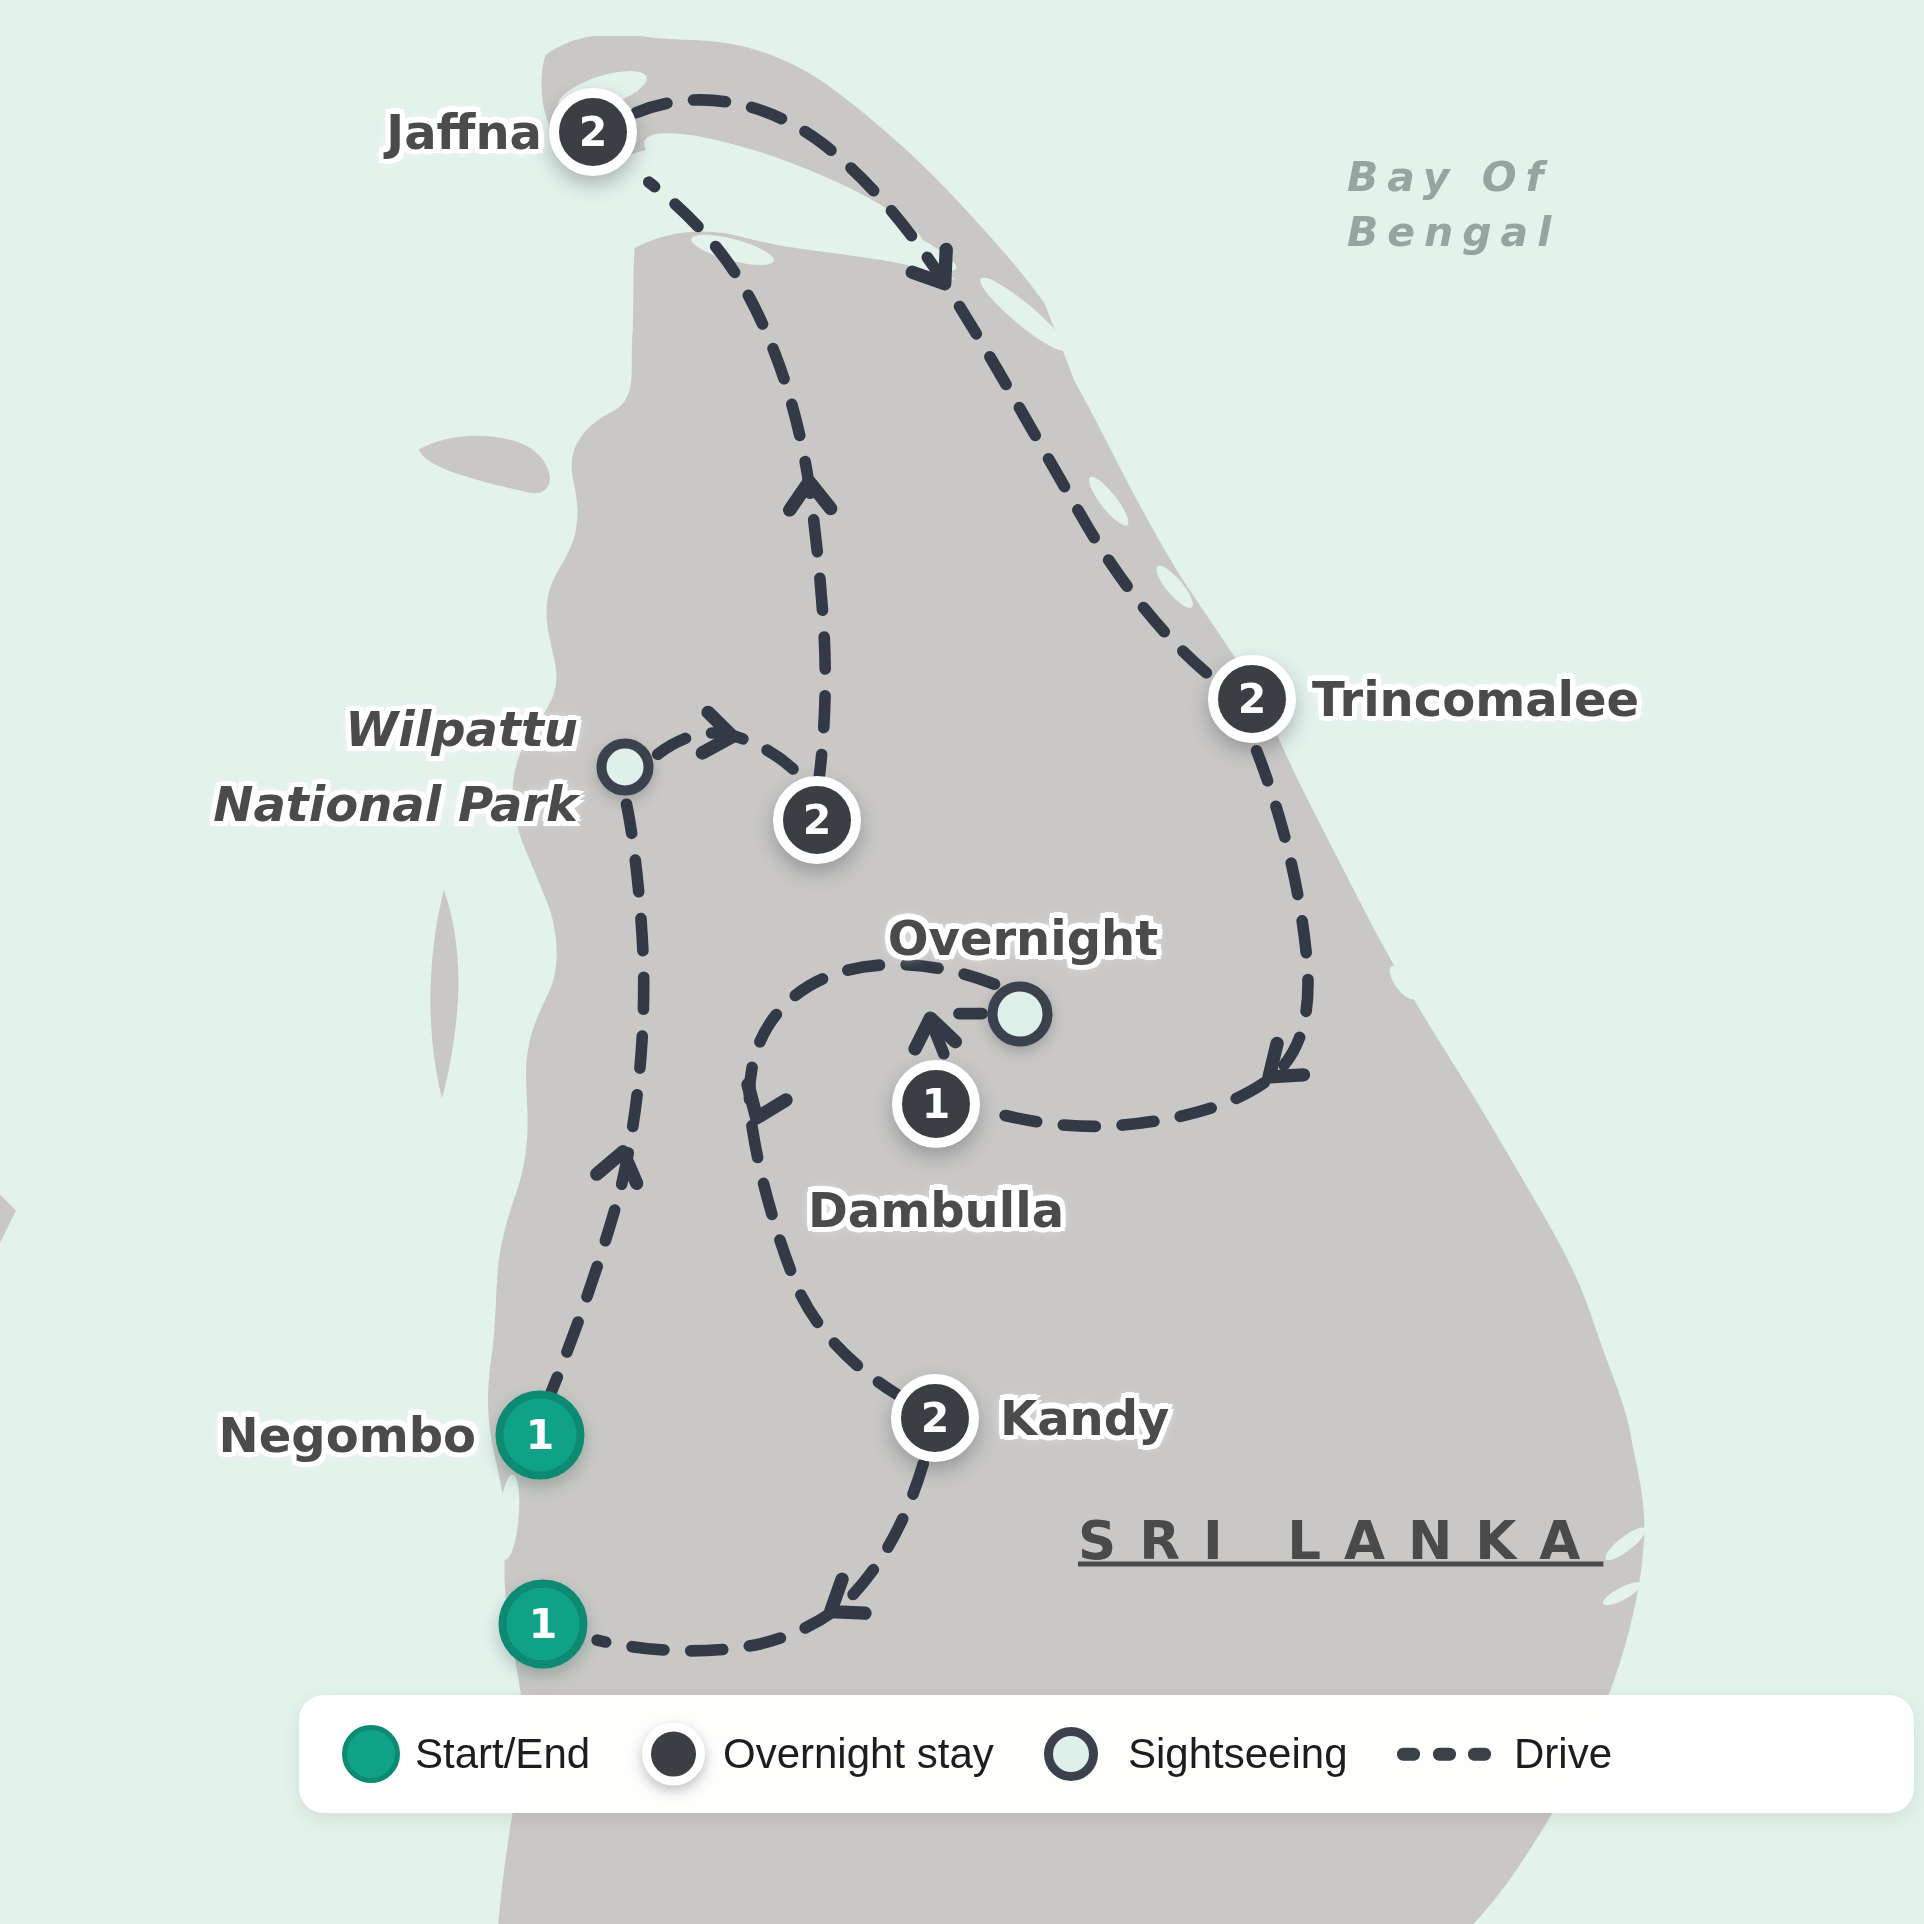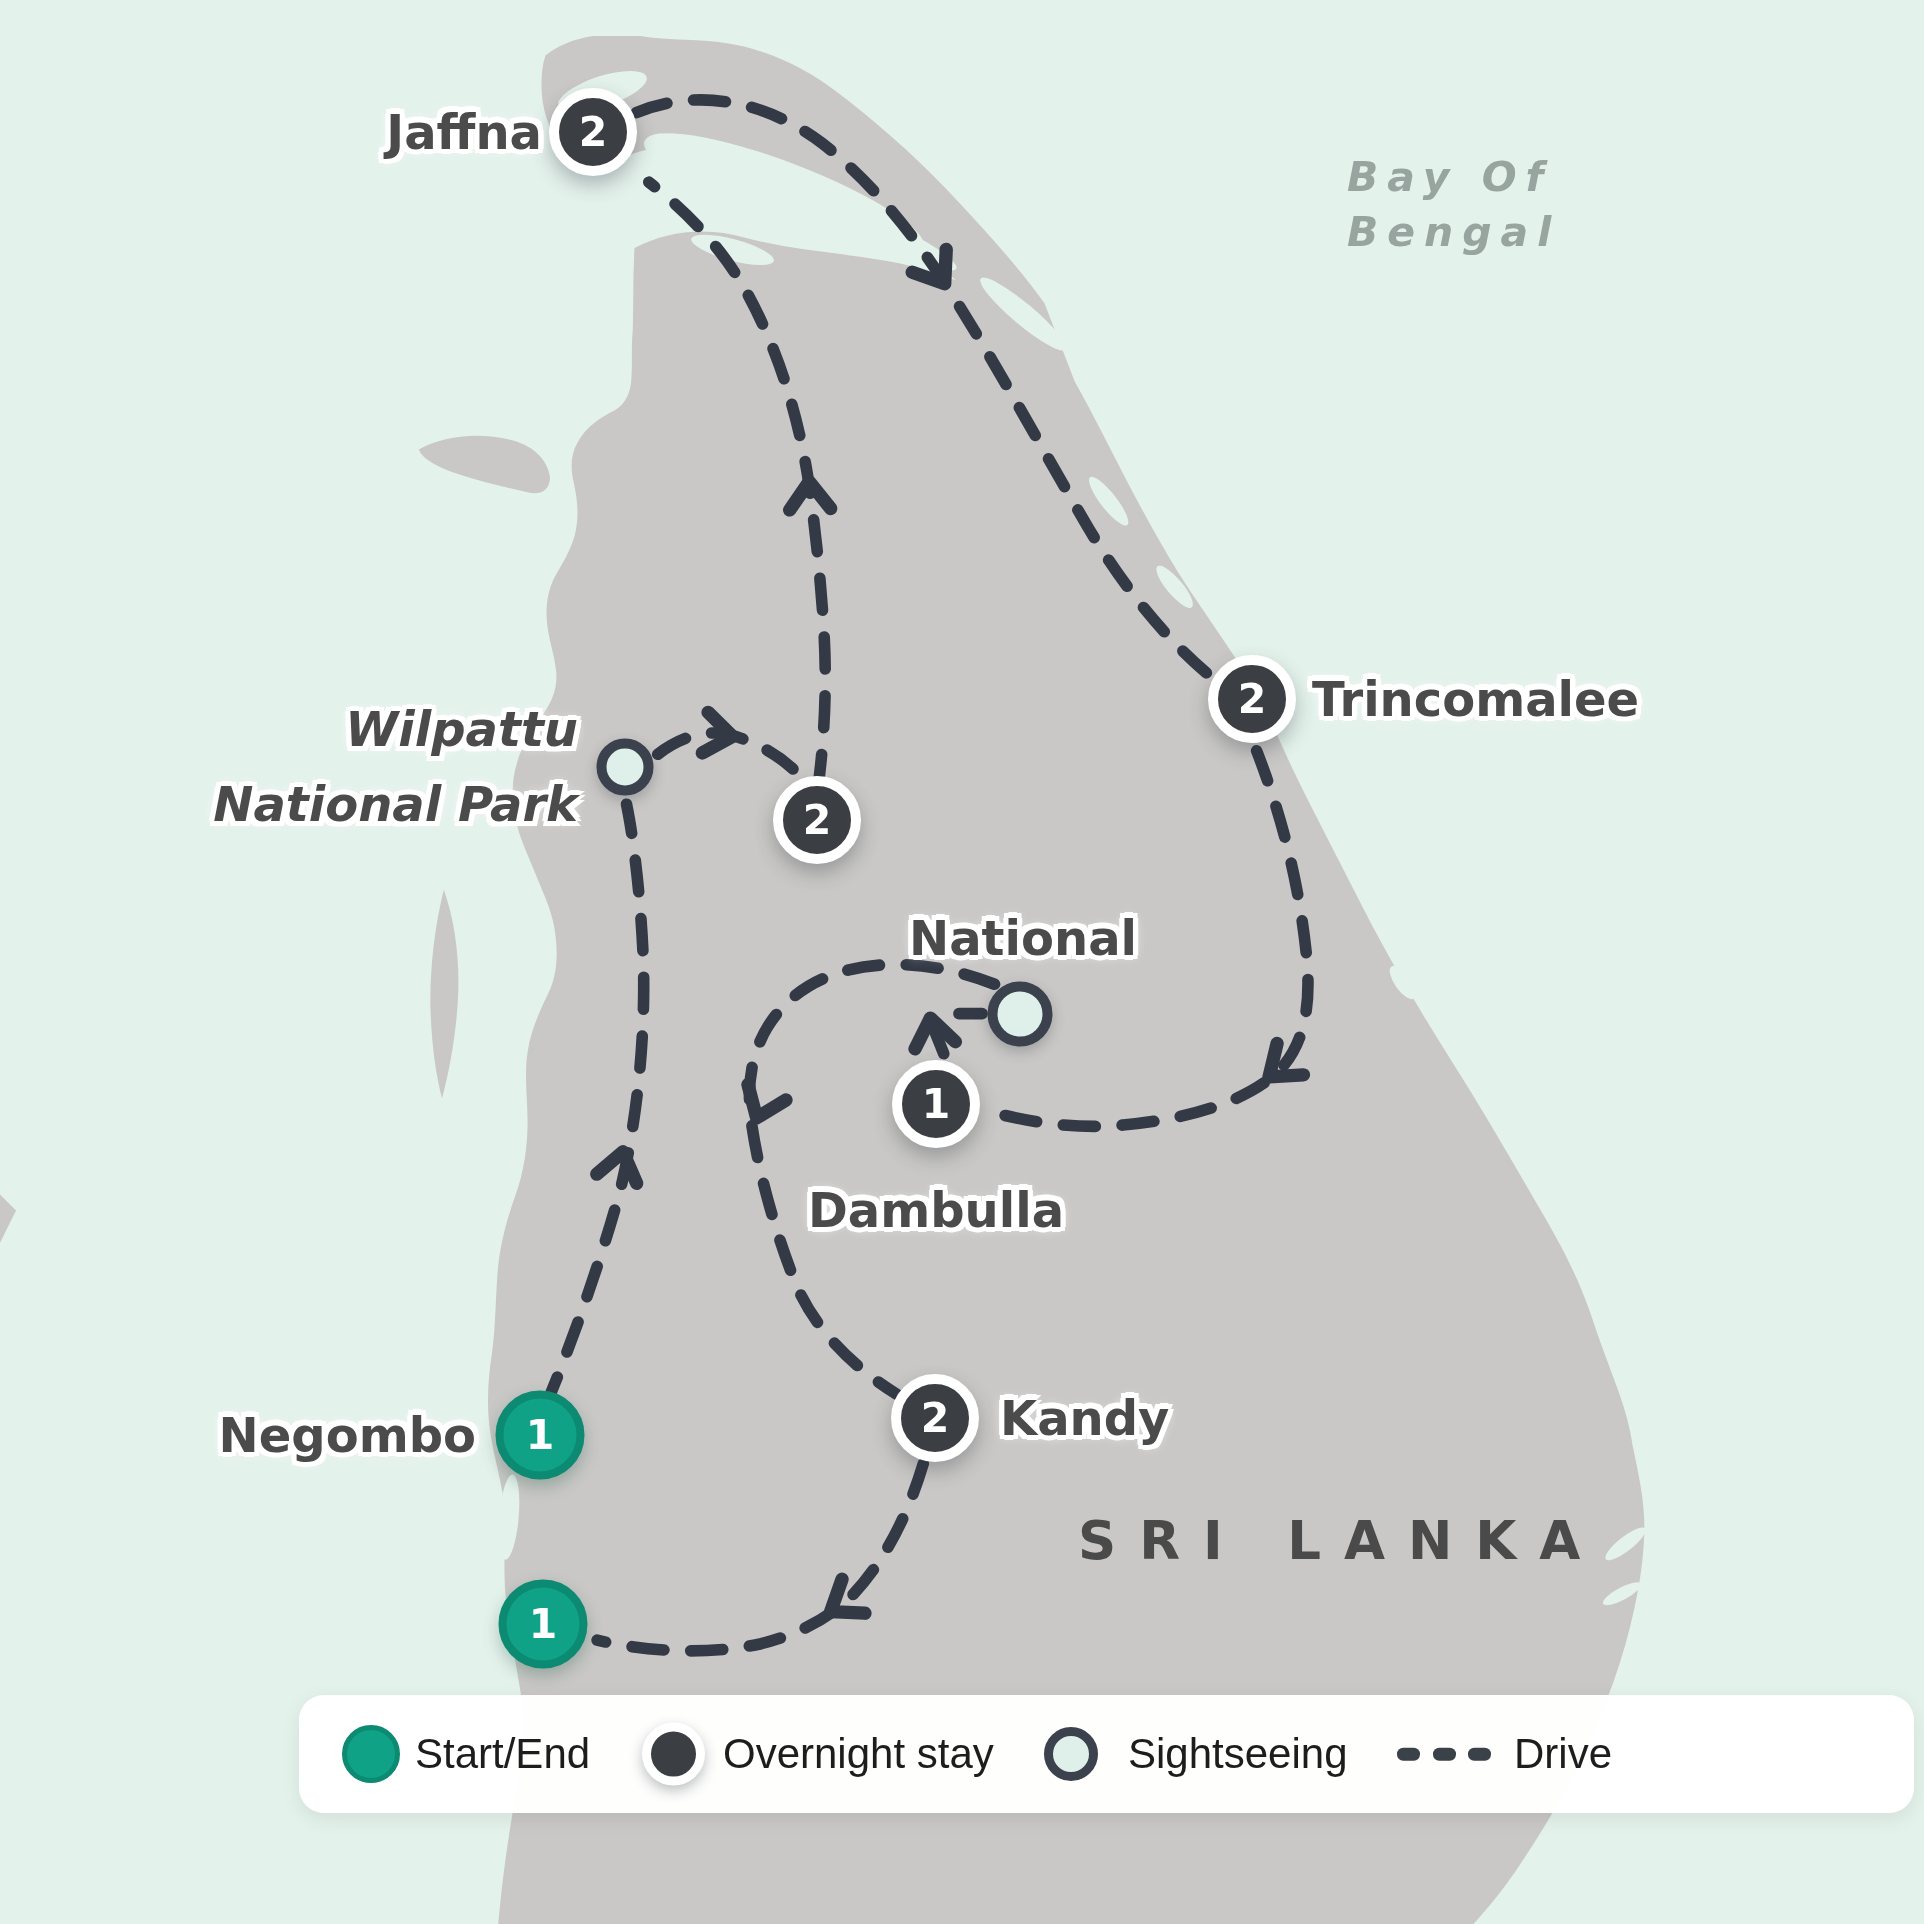--- a/index.html
+++ b/index.html
@@ -160,21 +160,21 @@
       <path d="M -23,-31 L 0,0 L 23,-31" transform="translate(1044,1102) rotate(170)"></path>
       <path d="M -23,-31 L 0,0 L 23,-31" transform="translate(849,1214) rotate(22)"></path>
       <path d="M -23,-31 L 0,0 L 23,-31" transform="translate(932,1768) rotate(56)"></path>
     </g>
   </svg>
 
   <div class="oceanlabel" style="left:1347px;top:114px;">
     <div>Bay Of</div>
     <div>Bengal</div>
   </div>
-  <div class="countrylabel" style="left:1078px;top:1504px;">SRI LANKA</div>
+  <div class="countrylabel" style="left:1078px;top:1504px;text-decoration:underline;">SRI LANKA</div>
 
   <div class="marker m-overnight" style="left:593px;top:96px;">
     <span>2</span>
     </div>
   <div class="marker m-overnight" style="left:817px;top:784px;">
     <span>2</span>
     </div>
   <div class="marker m-overnight" style="left:1252px;top:663px;">
     <span>2</span>
     </div>
@@ -197,21 +197,21 @@
 
   <div class="maplabel r" style="right:1383px;top:96px;">Jaffna</div>
   <div class="maplabel" style="left:1312px;top:663px;">Trincomalee</div>
   <div class="maplabel center" style="left:936px;top:1174px;">Dambulla</div>
   <div class="maplabel" style="left:1000px;top:1382px;">Kandy</div>
   <div class="maplabel r" style="right:1449px;top:1399px;">Negombo</div>
   <div class="maplabel r" style="right:1347px;top:731px;font-style:italic;">
     <div>Wilpattu</div>
     <div>National Park</div>
   </div>
-  <div class="maplabel center" style="left:1023px;top:902px;">National</div>
+  <div class="maplabel center" style="left:1023px;top:902px;">Overnight</div>
 
   <div class="legend">
     <span class="ldot ldot-start"></span>
     <span class="ltext" style="left:116px;">Start/End</span>
 
     <span class="ldot ldot-overnight"></span>
     <span class="ltext" style="left:424px;">Overnight stay</span>
 
     <span class="ldot ldot-sight"></span>
     <span class="ltext" style="left:829px;">Sightseeing</span>

